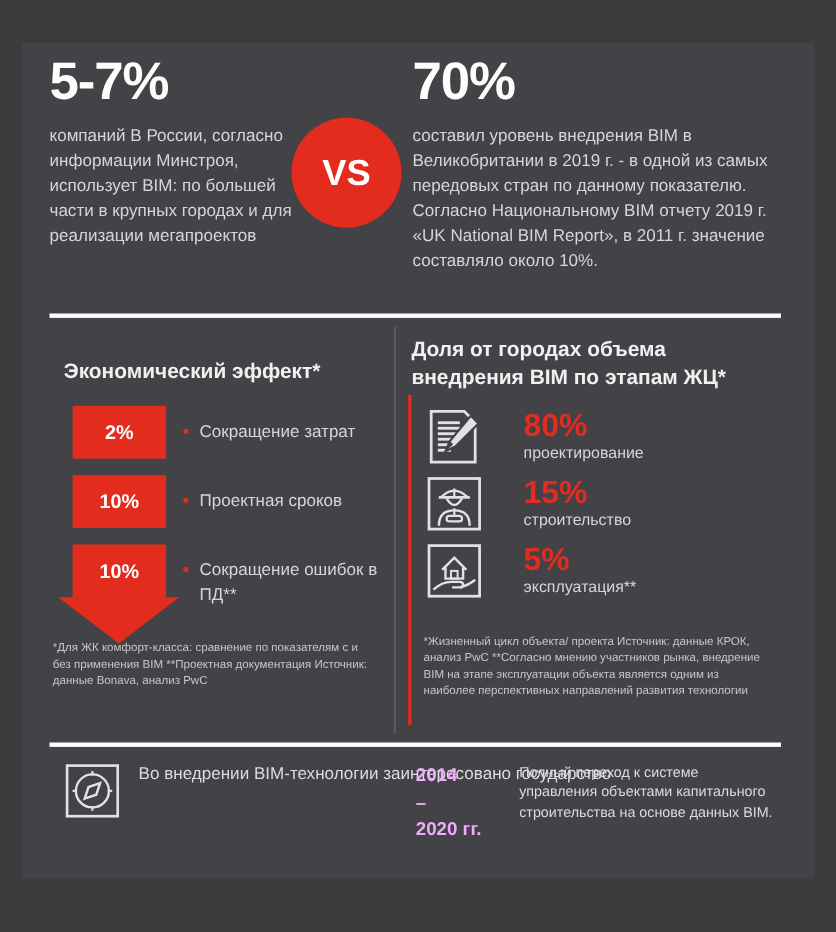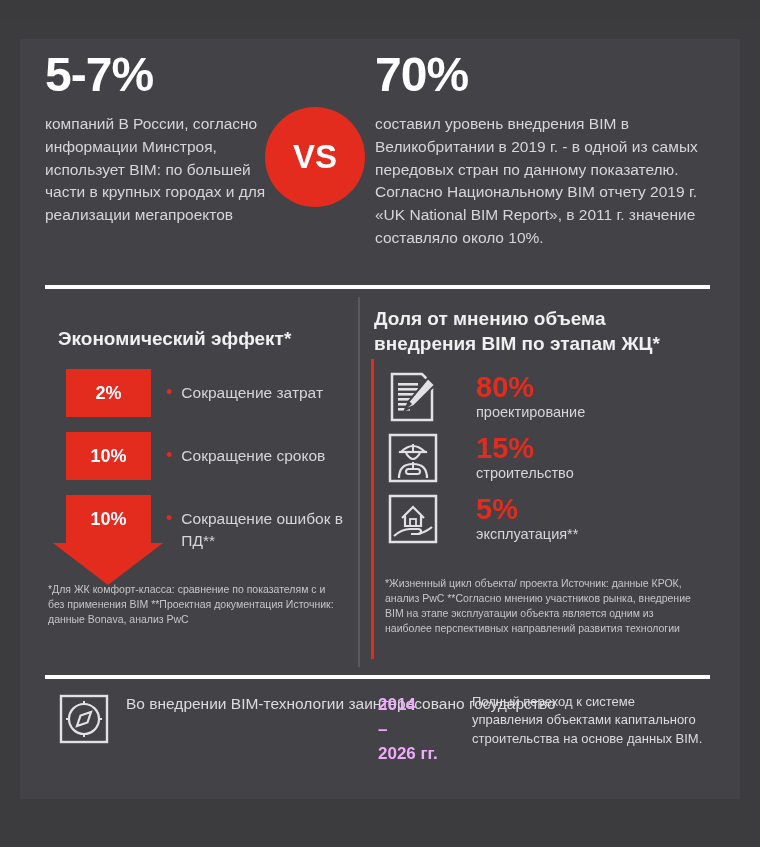--- a/index.html
+++ b/index.html
@@ -321,37 +321,37 @@
         <span>10%</span>
       </div>
       <div class="arrow-head"></div>
 
       <div class="econ-item item-1">
         <span class="dot">•</span>
         <span>Сокращение затрат</span>
       </div>
       <div class="econ-item item-2">
         <span class="dot">•</span>
-        <span>Сокращение сроков</span>
+        <span>Проектная сроков</span>
       </div>
       <div class="econ-item item-3">
         <span class="dot">•</span>
         <span>Сокращение ошибок в ПД**</span>
       </div>
     </div>
   </div>
 
   <p class="footnote footnote-left">*Для ЖК комфорт-класса: сравнение по показателям с  и без применения BIM
 **Проектная документация
 Источник: данные Bonava, анализ PwC</p>
 
   <div class="red-vline"></div>
 
   <div class="stages-section">
-    <h2 class="stages-title">Доля от мнению объема внедрения BIM по этапам ЖЦ*</h2>
+    <h2 class="stages-title">Доля от городах объема внедрения BIM по этапам ЖЦ*</h2>
 
     <div class="stage-row">
       <div class="stage-icon">
         <svg width="54" height="54" viewBox="0 0 54 54">
           <path d="M6 4 H36 L46 14 V50 H6 Z" fill="none" stroke="#e2e2e4" stroke-width="2.5"></path>
           <g fill="#e2e2e4">
             <rect x="12" y="13" width="20" height="2.6"></rect>
             <rect x="12" y="18" width="20" height="2.6"></rect>
             <rect x="12" y="23" width="20" height="2.6"></rect>
             <rect x="12" y="28" width="16" height="2.6"></rect>
@@ -423,18 +423,18 @@
           <line x1="8" y1="26" x2="12" y2="26" stroke="#e2e2e4" stroke-width="2"></line>
           <line x1="40" y1="26" x2="44" y2="26" stroke="#e2e2e4" stroke-width="2"></line>
         </svg>
       </div>
       <div class="gov-text">Во внедрении BIM-технологии заинтересовано государство</div>
     </div>
 
     <div class="years-block">
       <p class="year-line">2014</p>
       <p class="year-line">–</p>
-      <p class="year-line">2026 гг.</p>
+      <p class="year-line">2020 гг.</p>
     </div>
 
     <div class="final-text">Полный переход к системе управления объектами капитального строительства на основе данных BIM.</div>
   </div>
 </div>
 
 </body></html>

